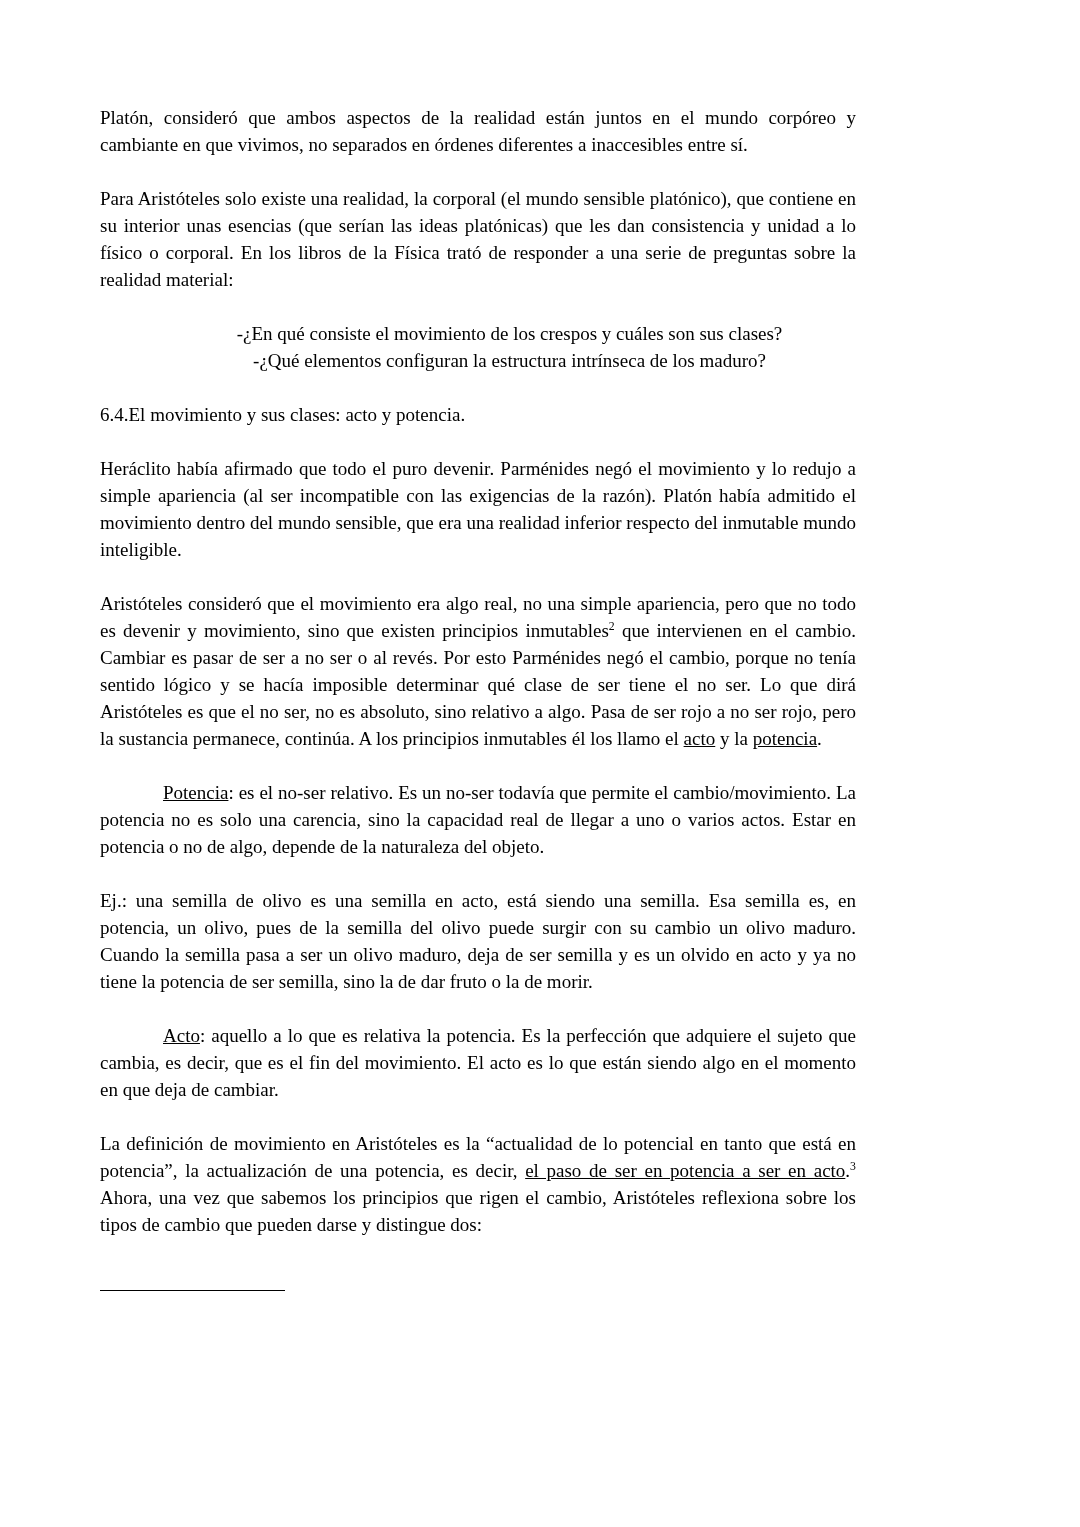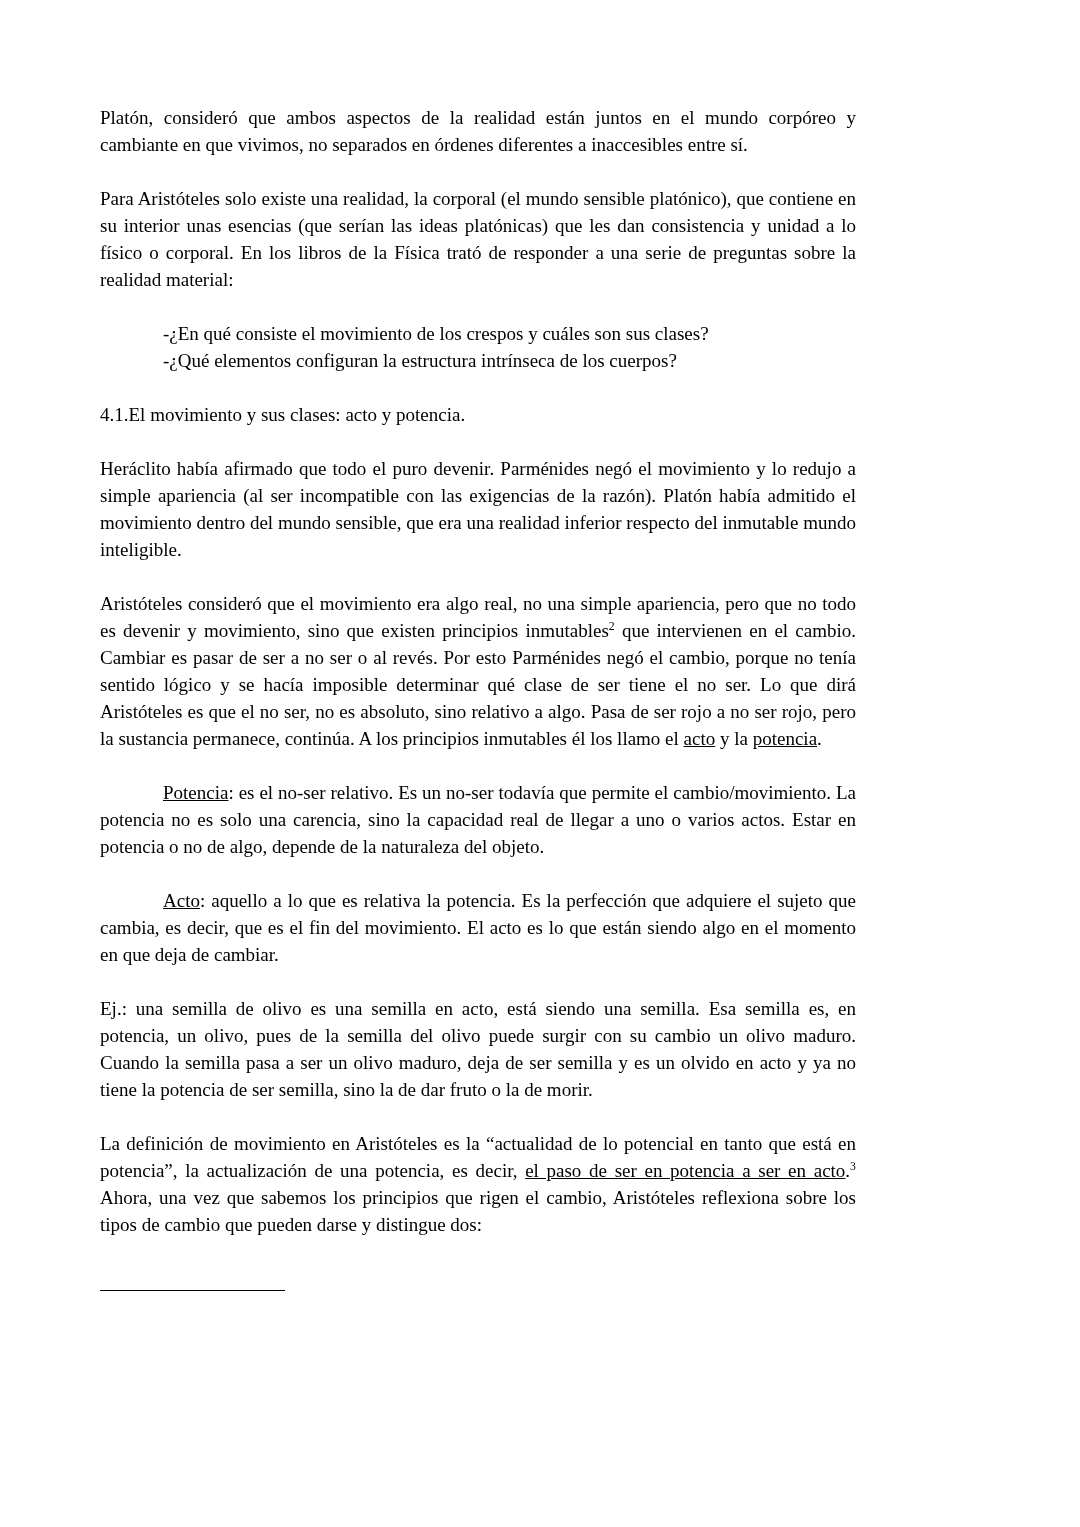--- a/index.html
+++ b/index.html
@@ -20,21 +20,21 @@
     margin-bottom: 27px;
   }
   .para.first-line-indent {
     text-indent: 63px;
   }
   .q-list {
     margin-bottom: 27px;
   }
   .q-item {
     padding-left: 63px;
-    text-align: left;
+    text-align: center;
   }
   .heading {
     text-align: left;
     margin-bottom: 27px;
   }
   .u { text-decoration: underline; margin-top: 40px; }
   sup {
     font-size: 0.62em;
     vertical-align: super;
     line-height: 0;
@@ -60,34 +60,34 @@
 <body>
 
 <div class="page">
 
   <p class="para"><span>Platón, consideró que ambos aspectos de la realidad están juntos en el mundo corpóreo y cambiante en que vivimos, no separados en órdenes diferentes a inaccesibles entre sí.</span></p>
 
   <p class="para"><span>Para Aristóteles solo existe una realidad, la corporal (el mundo sensible platónico), que contiene en su interior unas esencias (que serían las ideas platónicas) que les dan consistencia y unidad a lo físico o corporal. En los libros de la Física trató de responder a una serie de preguntas sobre la realidad material:</span></p>
 
   <div class="q-list">
     <p class="q-item"><span>-¿En qué consiste el movimiento de los crespos y cuáles son sus clases?</span></p>
-    <p class="q-item"><span>-¿Qué elementos configuran la estructura intrínseca de los cuerpos?</span></p>
+    <p class="q-item"><span>-¿Qué elementos configuran la estructura intrínseca de los maduro?</span></p>
   </div>
 
-  <p class="heading">4.1.El movimiento y sus clases: acto y potencia.</p>
+  <p class="heading">6.4.El movimiento y sus clases: acto y potencia.</p>
 
   <p class="para"><span>Heráclito había afirmado que todo el puro devenir. Parménides negó el movimiento y lo redujo a simple apariencia (al ser incompatible con las exigencias de la razón). Platón había admitido el movimiento dentro del mundo sensible, que era una realidad inferior respecto del inmutable mundo inteligible.</span></p>
 
   <p class="para"><span>Aristóteles consideró que el movimiento era algo real, no una simple apariencia, pero que no todo es devenir y movimiento, sino que existen principios inmutables</span><sup>2</sup><span> que intervienen en el cambio. Cambiar es pasar de ser a no ser o al revés. Por esto Parménides negó el cambio, porque no tenía sentido lógico y se hacía imposible determinar qué clase de ser tiene el no ser. Lo que dirá Aristóteles es que el no ser, no es absoluto, sino relativo a algo. Pasa de ser rojo a no ser rojo, pero la sustancia permanece, continúa. A los principios inmutables él los llamo el </span><span class="u">acto</span><span> y la </span><span class="u">potencia</span><span>.</span></p>
 
   <p class="para first-line-indent"><span class="u">Potencia</span><span>: es el no-ser relativo. Es un no-ser todavía que permite el cambio/movimiento. La potencia no es solo una carencia, sino la capacidad real de llegar a uno o varios actos. Estar en potencia o no de algo, depende de la naturaleza del objeto.</span></p>
 
+  <p class="para"><span>Ej.: una semilla de olivo es una semilla en acto, está siendo una semilla. Esa semilla es, en potencia, un olivo, pues de la semilla del olivo puede surgir con su cambio un olivo maduro. Cuando la semilla pasa a ser un olivo maduro, deja de ser semilla y es un olvido en acto y ya no tiene la potencia de ser semilla, sino la de dar fruto o la de morir.</span></p>
+
   <p class="para first-line-indent"><span class="u">Acto</span><span>: aquello a lo que es relativa la potencia. Es la perfección que adquiere el sujeto que cambia, es decir, que es el fin del movimiento. El acto es lo que están siendo algo en el momento en que deja de cambiar.</span></p>
-
-  <p class="para"><span>Ej.: una semilla de olivo es una semilla en acto, está siendo una semilla. Esa semilla es, en potencia, un olivo, pues de la semilla del olivo puede surgir con su cambio un olivo maduro. Cuando la semilla pasa a ser un olivo maduro, deja de ser semilla y es un olvido en acto y ya no tiene la potencia de ser semilla, sino la de dar fruto o la de morir.</span></p>
 
   <p class="para"><span>La definición de movimiento en Aristóteles es la “actualidad de lo potencial en tanto que está en potencia”, la actualización de una potencia, es decir, </span><span class="u">el paso de ser en potencia a ser en acto</span><span>.</span><sup>3</sup><span> Ahora, una vez que sabemos los principios que rigen el cambio, Aristóteles reflexiona sobre los tipos de cambio que pueden darse y distingue dos:</span></p>
 
   <div class="footnotes">
     <hr class="fn-rule">
   </div>
 
 </div>
 
 </body></html>

